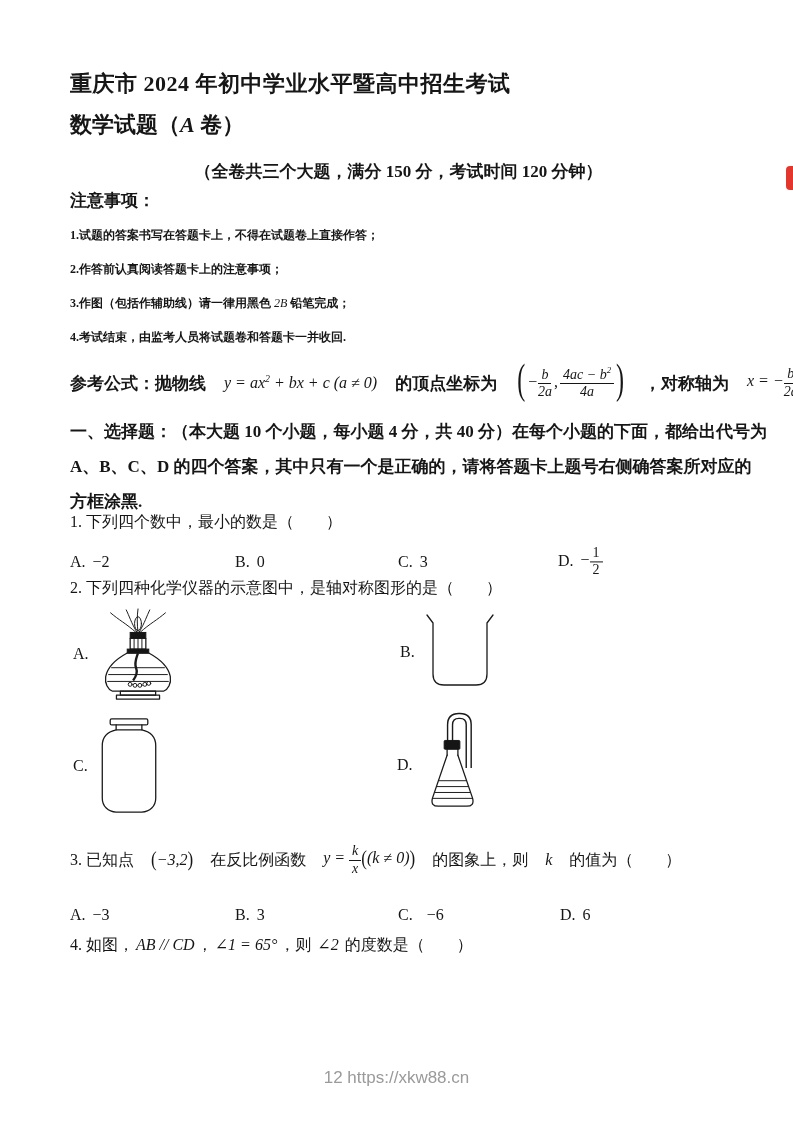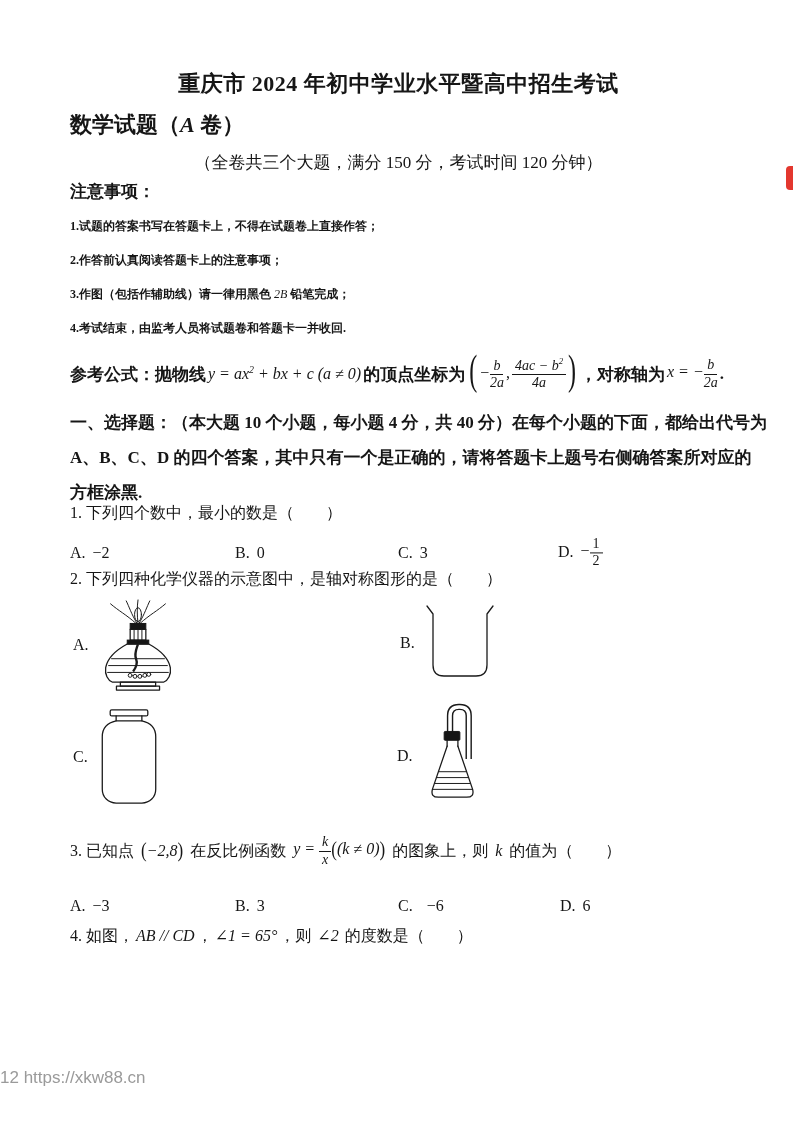--- a/index.html
+++ b/index.html
@@ -4,39 +4,39 @@
 <style>
   * { margin:0; padding:0; box-sizing:border-box; }
   html,body { background:#ffffff; }
   .page {
     position:relative; width:793px; height:1122px; margin:0 auto;
     background:#ffffff; overflow:hidden; color:#161616;
     font-family:"Liberation Serif","DejaVu Serif",serif;
   }
   .content { padding:70px 66px 0 70px; }
 
-  .title    { text-align:center; font-size:22px; font-weight:700; line-height:28px; letter-spacing:0.5px; }
+  .title    { font-size:22px; font-weight:700; line-height:28px; letter-spacing:0.5px; }
   .subtitle { text-align:left; font-size:22px; font-weight:700; line-height:30px; margin-top:12px; }
   .subtitle .var { font-style:italic; font-weight:700; }
-  .meta     { text-align:center; font-size:17px; font-weight:400; line-height:23px; margin-top:11px; }
+  .meta     { text-align:center; font-size:17px; font-weight:700; line-height:23px; margin-top:20px; }
 
   .notice-h   { font-size:17px; font-weight:700; line-height:22px; margin-top:7px; }
   .notice-it  { font-size:12px; font-weight:700; line-height:21px; margin-top:13px; white-space:nowrap; }
   .notice-it .m { font-weight:400; }
 
   .m { font-style:italic; font-family:"Liberation Serif","DejaVu Serif","DejaVu Sans",serif; }
   sup { font-size:0.62em; line-height:0; }
 
   .frac { display:inline-flex; flex-direction:column; align-items:center;
           font-size:14px; line-height:1.15; vertical-align:middle; font-style:italic; }
   .frac .num { display:block; border-bottom:1px solid #161616; padding:0 3px; }
   .frac .den { display:block; }
   .frac.upright { font-style:normal; }
 
-  .formula-row { display:flex; align-items:center; gap:2px; height:54px; margin-top:8px;
+  .formula-row { display:flex; align-items:center; gap:18px; height:54px; margin-top:8px;
                  font-size:16px; white-space:nowrap;text-align:right; }
   .formula-row .cjk { font-weight:700; font-size:17px; }
   .bigp { display:inline-block; transform:scaleY(1.75); font-size:24px; font-weight:400;
           margin:0 2px; font-style:normal; }
   .bp2  { display:inline-block; transform:scaleY(1.25); font-size:17px; font-style:normal; }
   .vcomma { margin:0 2px; font-style:normal; }
 
   .section-line { font-size:17px; font-weight:700; line-height:35px; white-space:nowrap; }
   .section-wrap { margin-top:4px; }
 
@@ -47,26 +47,26 @@
   .opt-row { position:relative; height:46px; margin-top:6px; font-size:16px; }
   .opt-row.short { height:24px; margin-top:18px; }
   .opt { position:absolute; top:50%; transform:translateY(-50%); white-space:nowrap; }
   .opt .ov { margin-left:7px; }
 
   .figs { position:relative; height:228px; margin-top:4px; }
   .fig { position:absolute; display:flex; align-items:center; gap:9px; }
   .fig-label { font-size:16px; }
   .fig svg { display:block; }
 
-  .q3row { display:flex; align-items:center; gap:7px; height:50px; margin-top:4px;
+  .q3row { display:flex; align-items:center; gap:17px; height:50px; margin-top:4px;
            font-size:16px; white-space:nowrap; }
   .q4 { font-size:16px; line-height:24px; margin-top:6px; white-space:nowrap; }
   .q4 .m { margin:0 2px; }
 
-  .footer { position:absolute; left:0; right:0; top:1068px; 
+  .footer { position:absolute; left:0; right:0; top:1068px; text-align:center;
             font-family:"Liberation Sans","DejaVu Sans",sans-serif; font-size:17px; }
 
   .bookmark { position:absolute; right:0; top:166px; width:7px; height:24px;
               border-radius:4px 0 0 4px; }
 
   svg .ln { fill:none; stroke:#1a1a1a; stroke-width:1.3; stroke-linecap:round; stroke-linejoin:round; }
   svg .thin { fill:none; stroke:#1a1a1a; stroke-width:1; stroke-linecap:round; }
   svg .dark { fill:#151515; stroke:#151515; }
 </style>
 </head>
@@ -182,21 +182,21 @@
           <rect class="dark" x="22" y="29" width="16" height="9" rx="1"></rect>
           <path class="ln" d="M25,38 L25,44 M36,38 L36,44"></path>
           <path class="ln" d="M25,44 L10,88 Q8,96 16,96 L45,96 Q53,96 51,88 L36,44"></path>
           <path class="thin" d="M17,70 L44,70 M15,76 L46,76 M13,82 L48,82 M11,88 L50,88"></path>
         </svg>
       </div>
     </div>
 
     <div class="q3row">
       <span>3. 已知点</span>
-      <span class="m"><span class="bp2">(</span><span>−2,8</span><span class="bp2">)</span></span>
+      <span class="m"><span class="bp2">(</span><span>−3,2</span><span class="bp2">)</span></span>
       <span>在反比例函数 </span>
       <span class="m"><span>y = </span><span class="frac">
             <span class="num">k</span>
             <span class="den">x</span>
           </span><span class="bp2">(</span><span>(k ≠ 0)</span><span class="bp2">)</span></span>
       <span> 的图象上，则 </span>
       <span class="m">k</span>
       <span> 的值为（　　）</span>
     </div>
 

